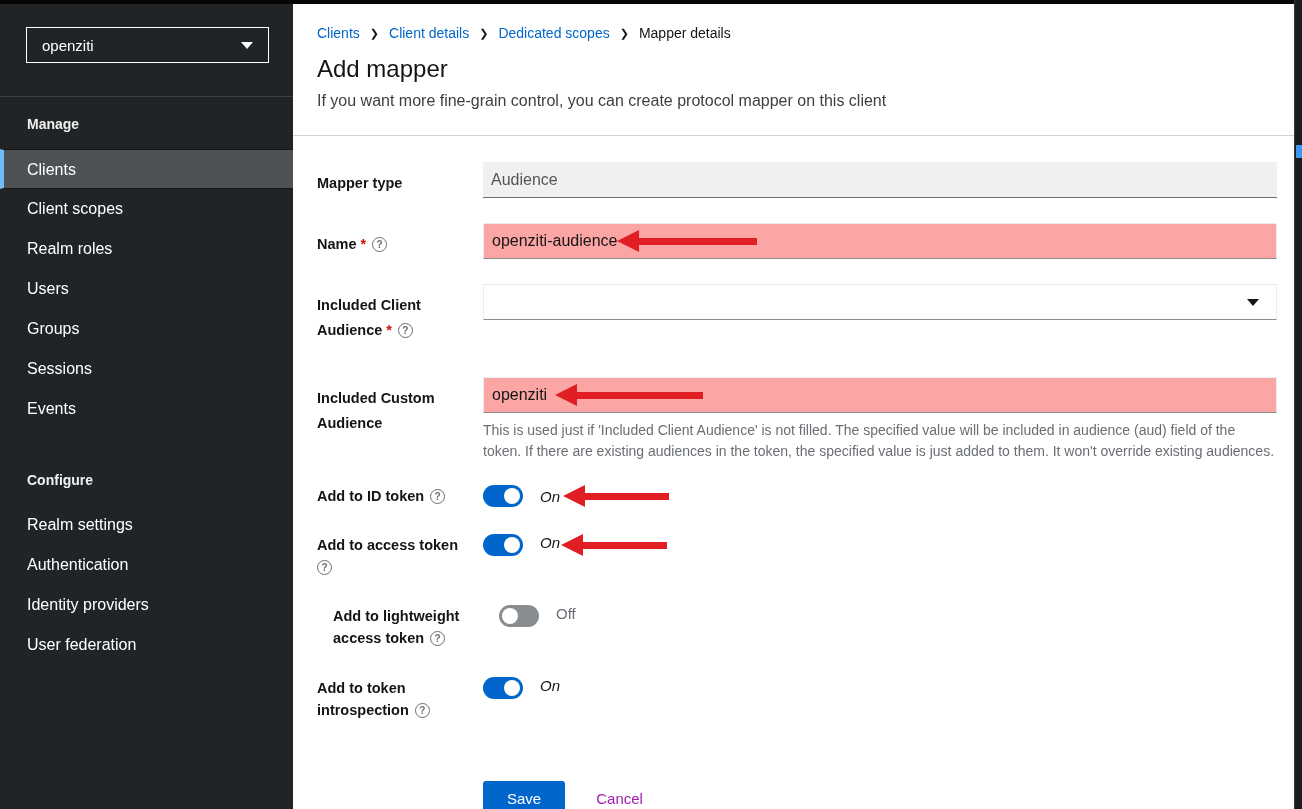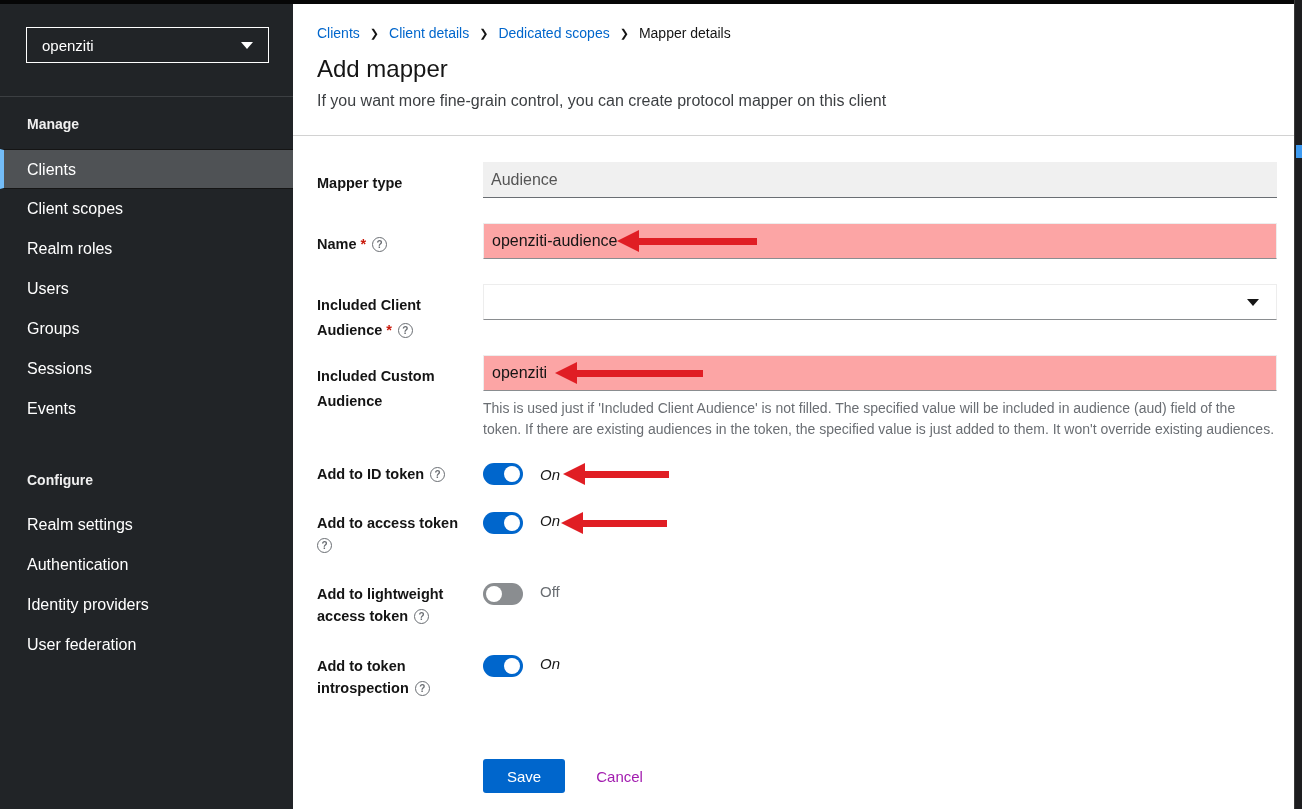--- a/index.html
+++ b/index.html
@@ -82,25 +82,25 @@
   .cancel-link { margin-left:31px; color:#a21caf; font-size:15px; text-decoration:none; cursor:pointer; }
 
   
   .scrollbar { position:absolute; top:0; right:0; width:8px; height:809px; background:#1d1d1f;
     border-left:1px solid #3a3a3a; z-index:40; }
   .scroll-thumb { position:absolute; top:145px; left:1px; width:6px; height:13px; background:#3d9af0; }
 
   
   .row-mapper-type { margin-bottom:25px; }
   .row-name { margin-bottom:25px; }
-  .row-client-aud { margin-bottom:12px; }
+  .row-client-aud { margin-bottom:34px; }
   .row-custom-aud { margin-bottom:23px; }
   .row-idtok { margin-bottom:27px; }
   .row-acctok { margin-bottom:27px; }
-  .row-lightweight { margin-bottom:28px; }
+  .row-lightweight { margin-bottom:28px;margin-left:16px; }
   .row-introspect { margin-bottom:60px; }
 </style>
 </head>
 <body>
 
 <div class="topbar"></div>
 
 <aside class="sidebar">
   <div class="realm-selector">
     <span class="realm-name">openziti</span>

